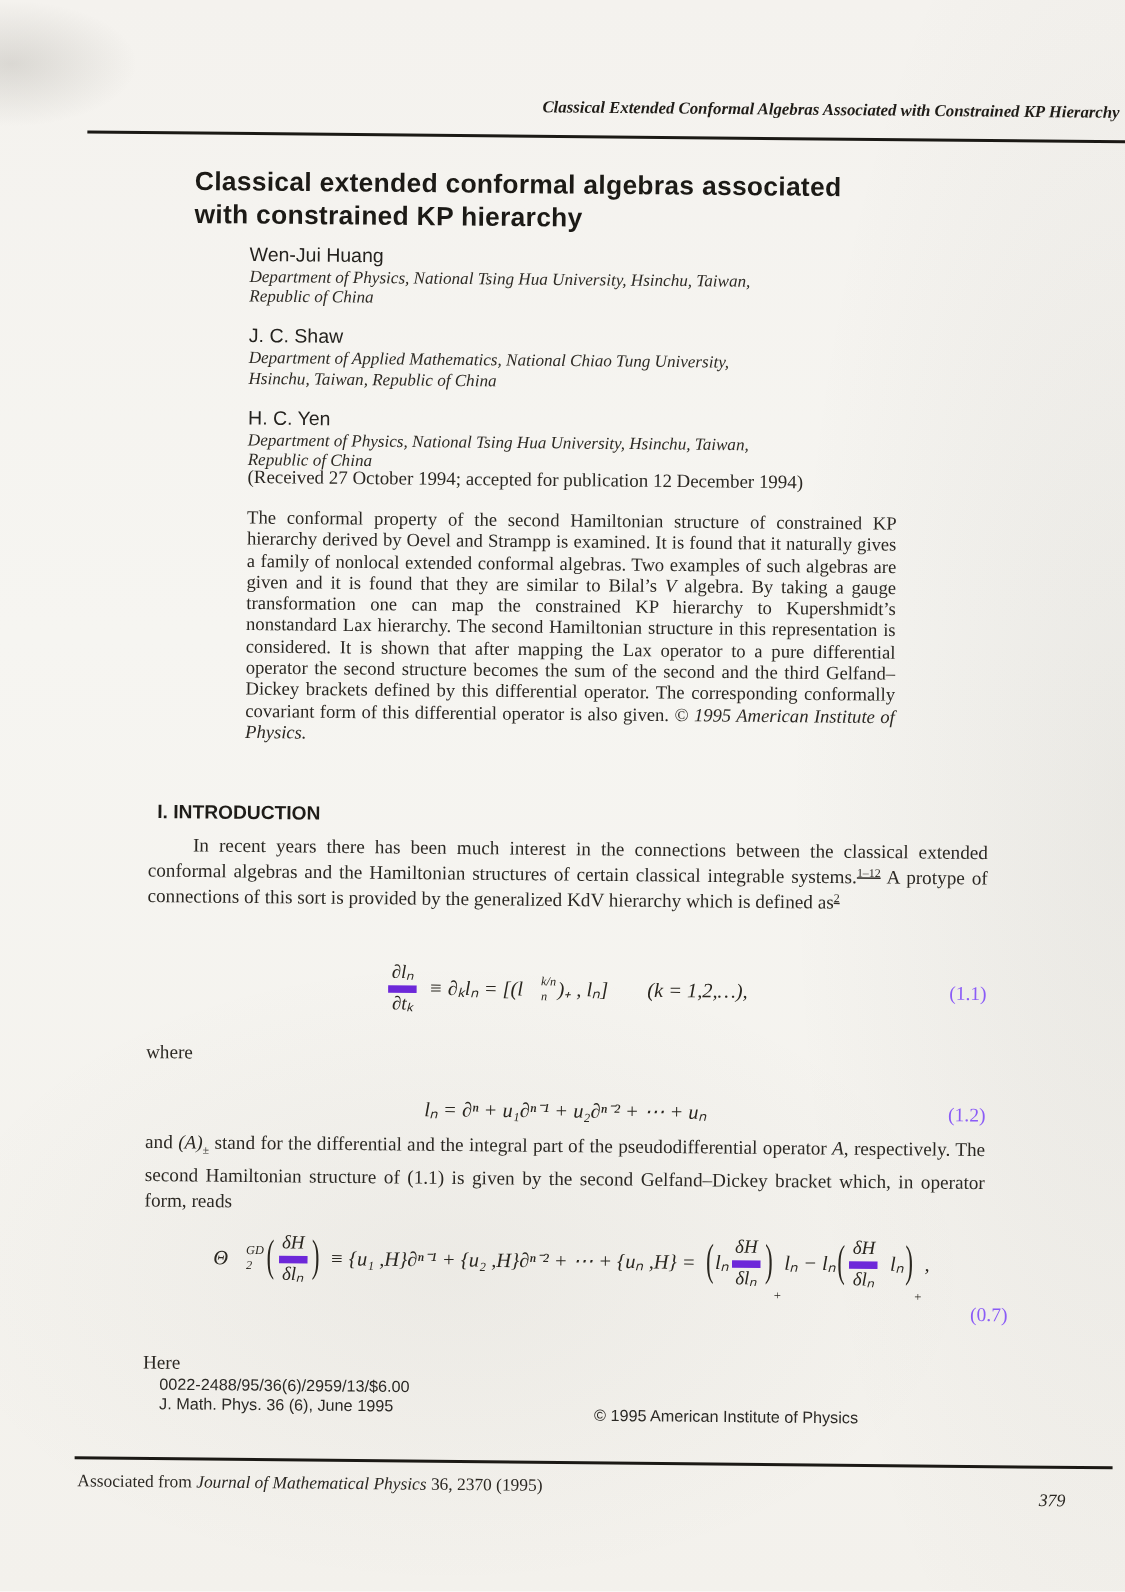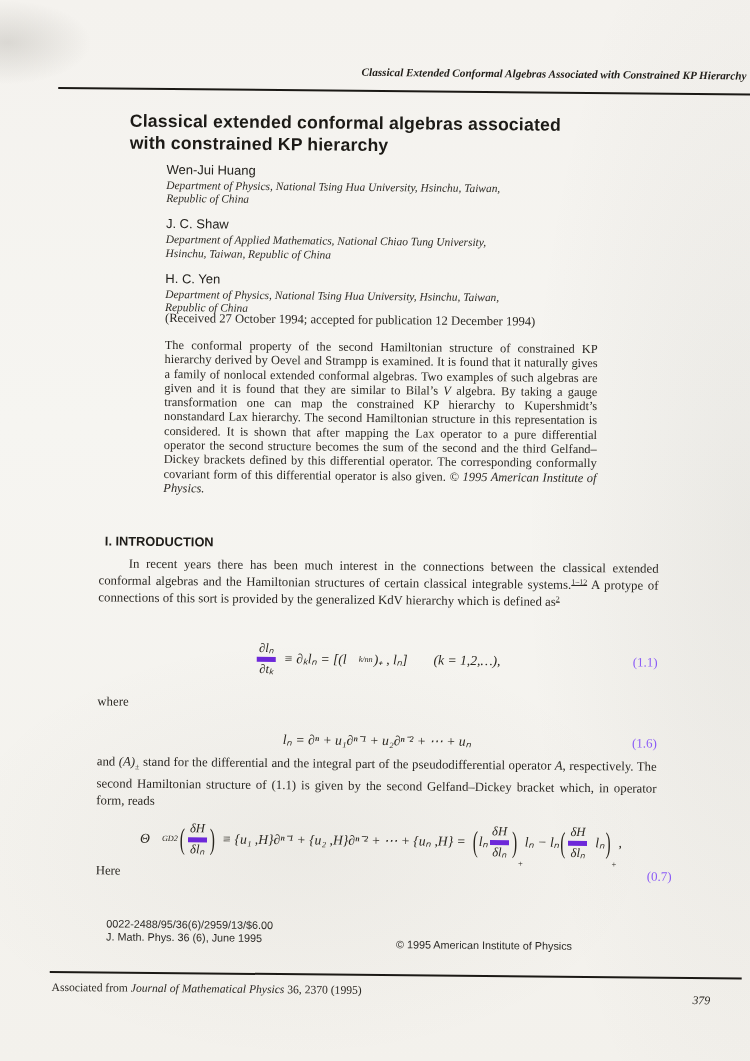--- a/index.html
+++ b/index.html
@@ -29,35 +29,35 @@
   .received{top:313px;left:163px;width:480px;font:12.6px/15px "Liberation Serif",serif;margin:0;}
   .abstract{top:340px;left:163px;width:433px;margin:0;
     font:12.4px/14.3px "Liberation Serif",serif;text-align:justify;color:#2b2823;}
   .abstract i{font-style:italic;}
   .sec-head{top:536px;left:105px;margin:0;font:bold 12.8px/15px "Liberation Sans",sans-serif;color:#1e1c18;}
   .body-par{margin:0;font:12.8px/16.8px "Liberation Serif",serif;text-align:justify;color:#2b2823;}
   .par1{top:558px;left:99px;width:560px;text-indent:30px;}
   .par2{top:756px;left:99px;width:560px;}
   .plain{text-align:left;}
   .where{top:696px;left:99px;}
-  .here{top:865px;left:99px;}
+  .here{top:903px;left:99px;}
   sup{font-size:.62em;line-height:0;vertical-align:.55em;text-decoration:underline;}
   .mi{font-style:italic;}
   
   .eq-row{display:flex;align-items:center;justify-content:center;}
   .eq11{top:636px;left:99px;width:560px;height:48px;}
   .eq12{top:726px;left:99px;width:560px;height:30px;}
   .eq13{top:810px;left:85px;width:598px;height:62px;}
   .math{font:italic 13.6px/1.2 "Liberation Serif",serif;color:#29261f;white-space:nowrap;
     display:inline-flex;align-items:center;}
   .frac{display:inline-flex;flex-direction:column;align-items:center;
     font-size:.93em;line-height:1.15;margin:0 2px;vertical-align:middle;}
   .frac .num{border-bottom:5px solid #6d28d9;padding:0 2px .5px;}
   .frac .den{padding-top:.5px;}
-  .ss{display:inline-flex;flex-direction:row;align-items:flex-start;
+  .ss{display:inline-flex;flex-direction:column;align-items:flex-start;
     font-size:.6em;line-height:1.2;vertical-align:-.4em;margin:0 1px 0 12px;}
   .bp{display:inline-block;transform:scaleY(1.95);font-size:1.12em;font-style:normal;padding:0 1px;}
   .psub{font-size:.62em;font-style:normal;align-self:flex-end;transform:translateY(9px);margin:0 2px 0 0;}
   .gap{display:inline-block;width:26px;}
   .sp{display:inline-block;width:6px;}
   .eq-label{position:absolute;font:13px "Liberation Serif",serif;color:#8b5cf6;font-style:normal;}
   .eq11 .eq-label,.eq12 .eq-label{right:0;top:50%;transform:translateY(-50%);}
   .eq13 .eq-label{right:8px;top:56px;}
   
   .issn{top:920px;left:110px;font:10.8px/13px "Liberation Sans",sans-serif;color:#2b2925;}
@@ -124,21 +124,21 @@
     </span>
     <span class="eq-label">(1.1)</span>
   </div>
 
   <p class="abs body-par plain where">where</p>
 
   <div class="abs eq-row eq12" style="position:absolute;">
     <span class="math">
         <span>lₙ = ∂ⁿ + u₁∂ⁿ⁻¹ + u₂∂ⁿ⁻² + ⋯ + uₙ</span>
       </span>
-    <span class="eq-label">(1.6)</span>
+    <span class="eq-label">(1.2)</span>
   </div>
 
   <p class="abs body-par par2"><span>and </span><span class="mi">(A)</span><sub style="font-size:.62em;">±</sub><span> stand for the differential and the integral part of the pseudodifferential operator </span><span class="mi">A</span><span>, respectively. The second Hamiltonian structure of (1.1) is given by the second Gelfand–Dickey bracket which, in operator form, reads</span></p>
 
   <div class="abs eq-row eq13" style="position:absolute;">
     <span class="math">
       <span>Θ</span>
         <span class="ss">
           <span>GD</span>
           <span>2</span>

